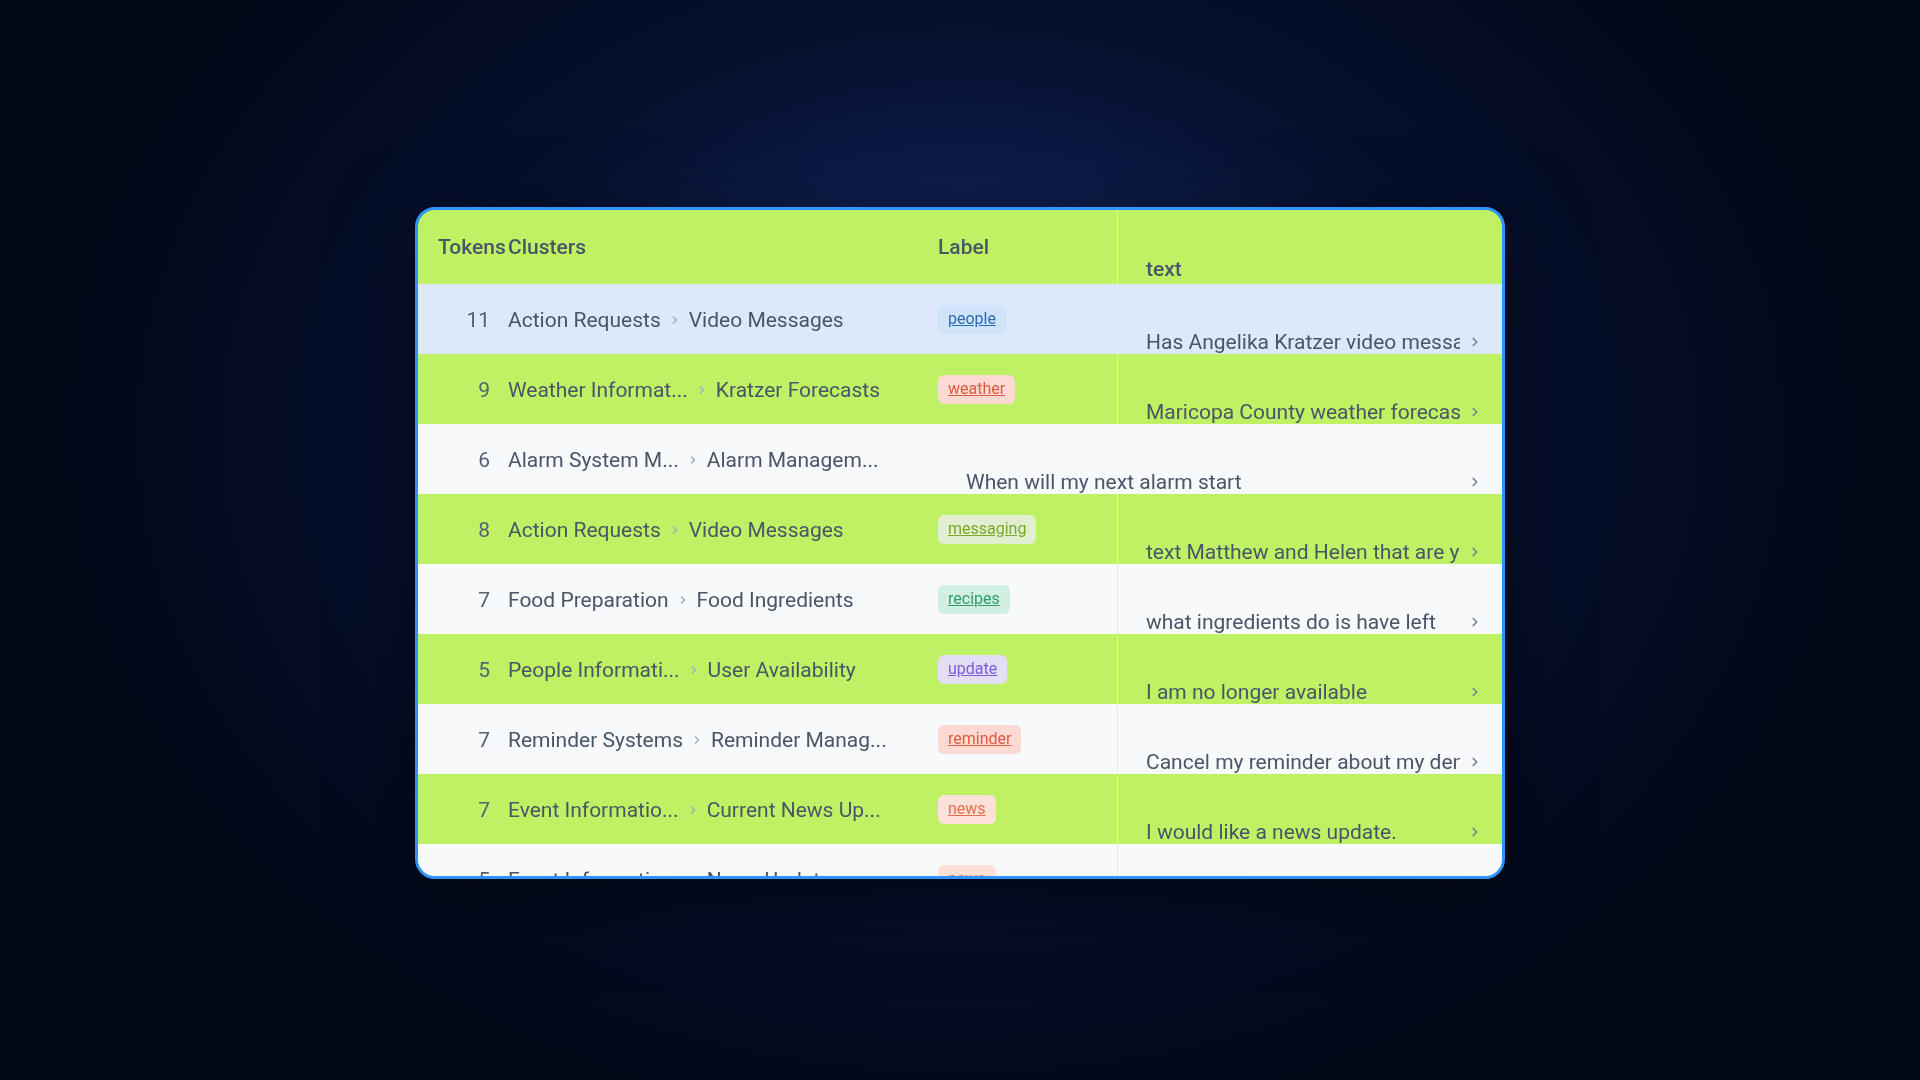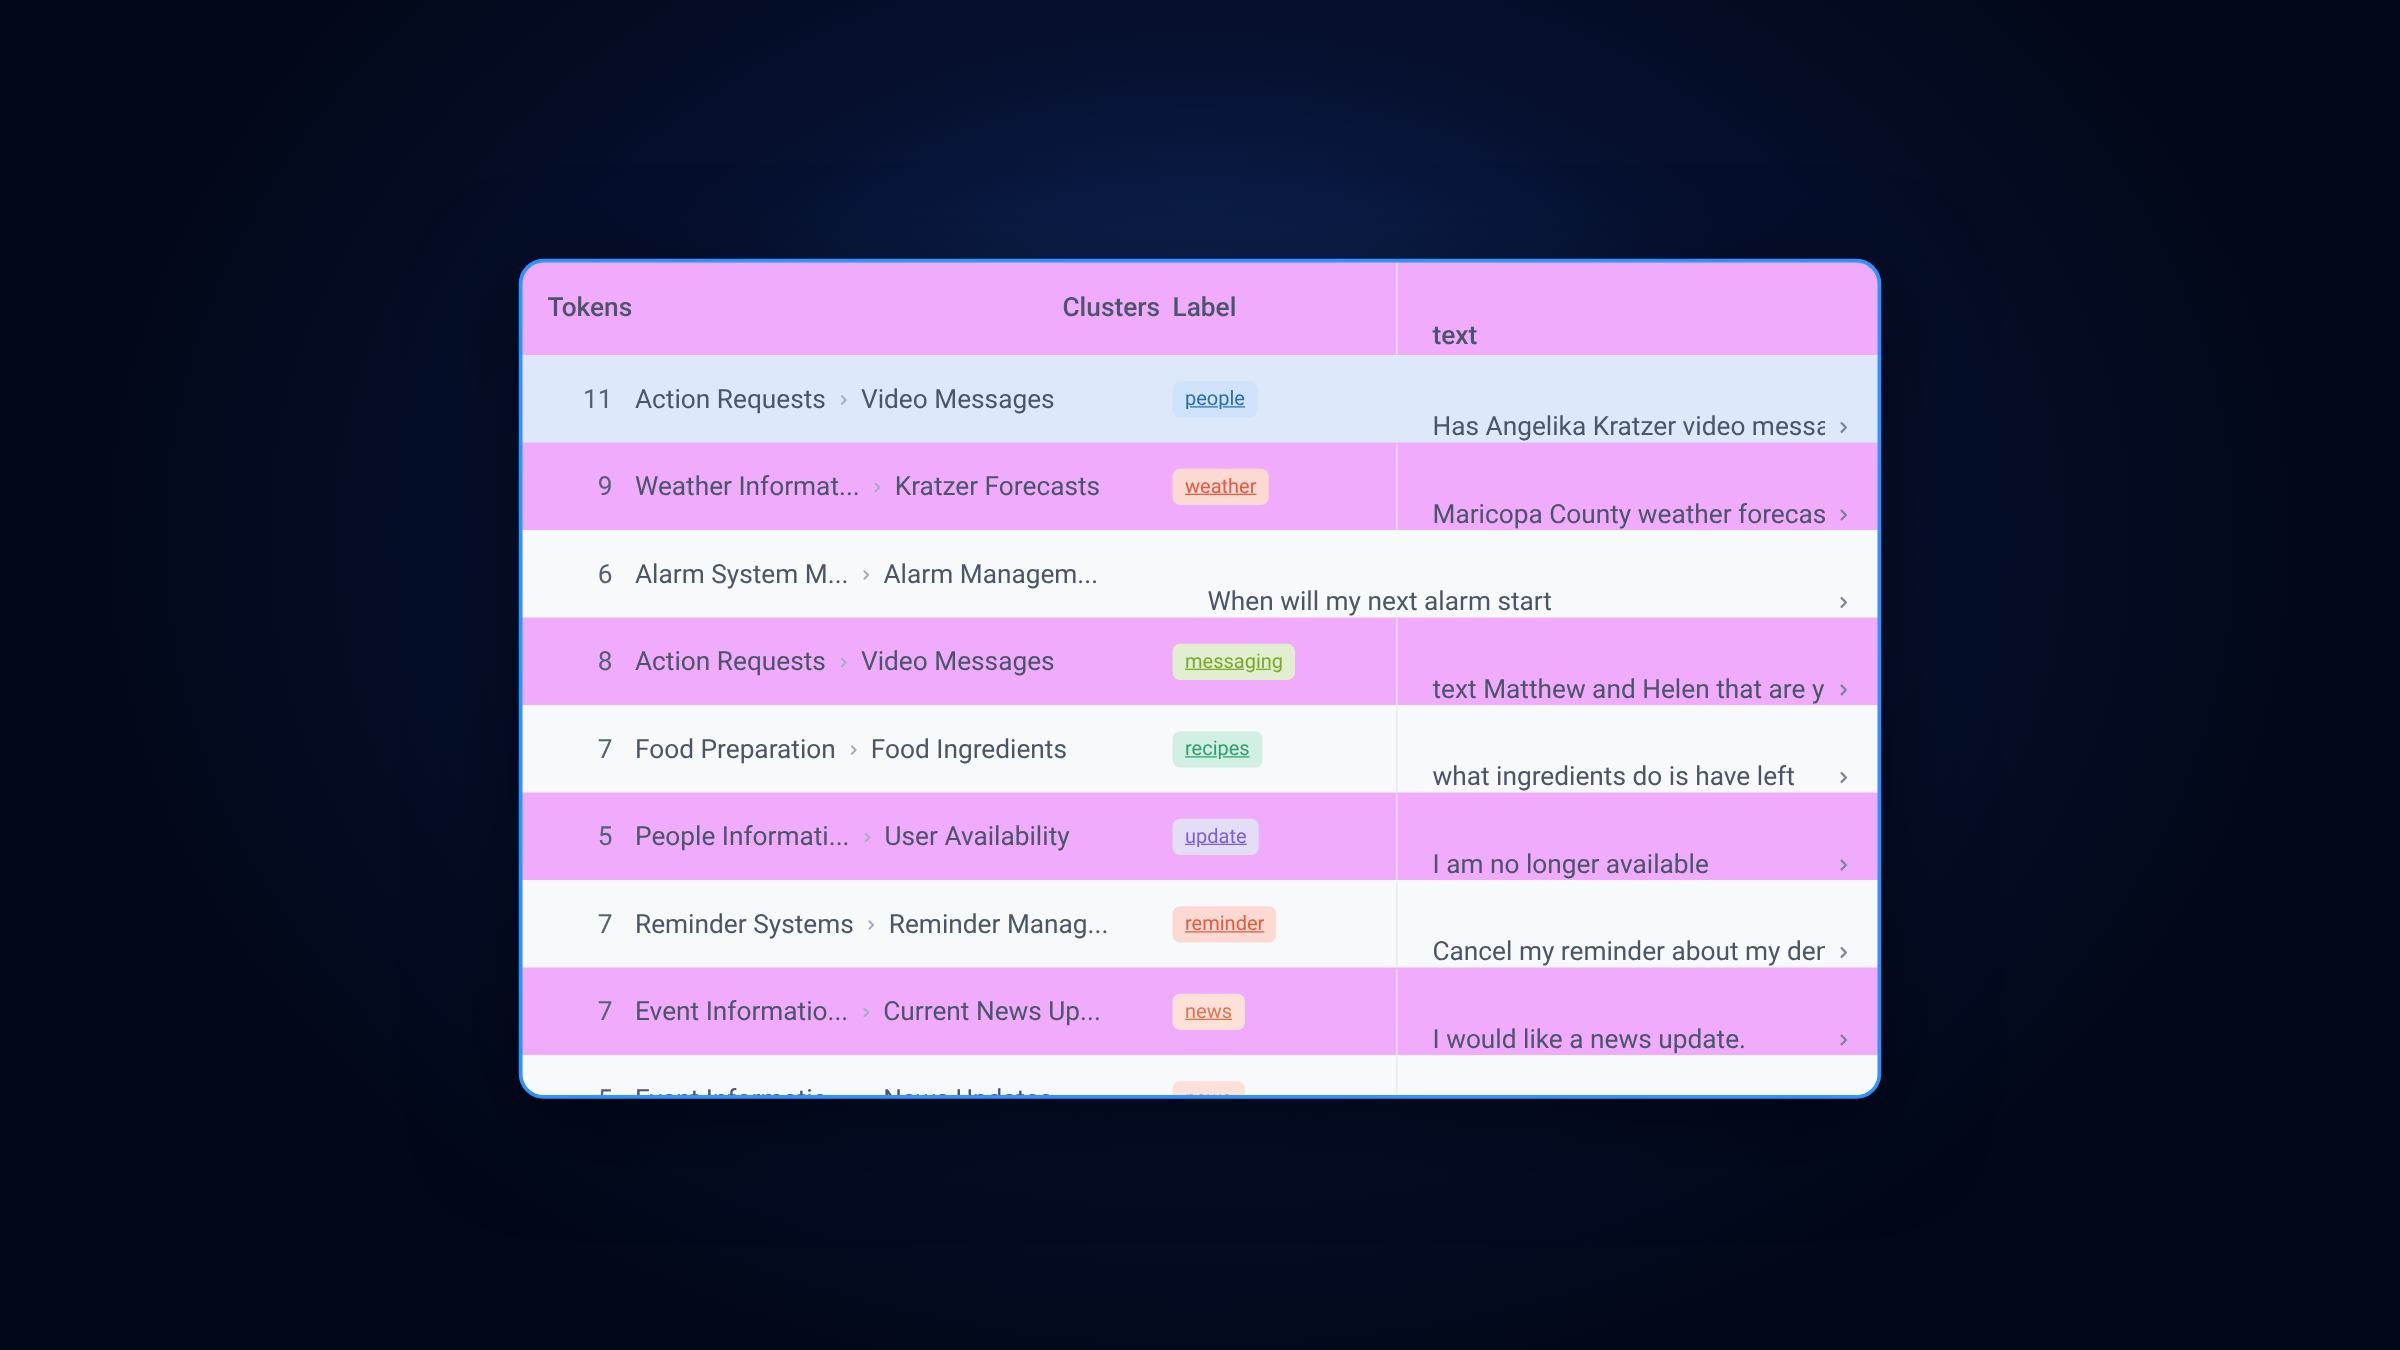--- a/index.html
+++ b/index.html
@@ -11,21 +11,21 @@
     font-family: -apple-system, BlinkMacSystemFont, "Segoe UI", Roboto, Helvetica, Arial, sans-serif;
     display: flex;
     align-items: flex-start;
     justify-content: center;
     overflow: hidden;
   }
   .panel {
     margin-top: 207px;
     width: 1090px;
     height: 672px;
-    background: #f0abfc;
+    background: #bef264;
     border-radius: 20px;
     border: 3px solid #2c93ff;
     overflow: hidden;
     box-shadow: 0 20px 80px rgba(0,0,0,0.5);
   }
   .header-row {
     display: flex;
     align-items: center;
     height: 74px;
     padding: 0 20px 0 20px;
@@ -115,21 +115,21 @@
     flex: 0 0 auto;
     color: #7a8599;
     margin-left: 8px;
     display: inline-flex;
   }
   .row-chev svg { width: 14px; height: 14px; }
   .header-row .col-tokens,
   .header-row .col-clusters,
   .header-row .col-label,
   .header-row .col-text { color: #4a5568; font-weight: 500; }
-  .header-row .col-clusters { display:block;text-align:right; }
+  .header-row .col-clusters { display:block; }
   .header-row .col-text { padding-left: 28px; }
 </style>
 </head>
 <body>
 
 <div class="panel">
 
   <div class="header-row">
     <div class="col-tokens">Tokens</div>
     <div class="col-clusters">Clusters</div>

